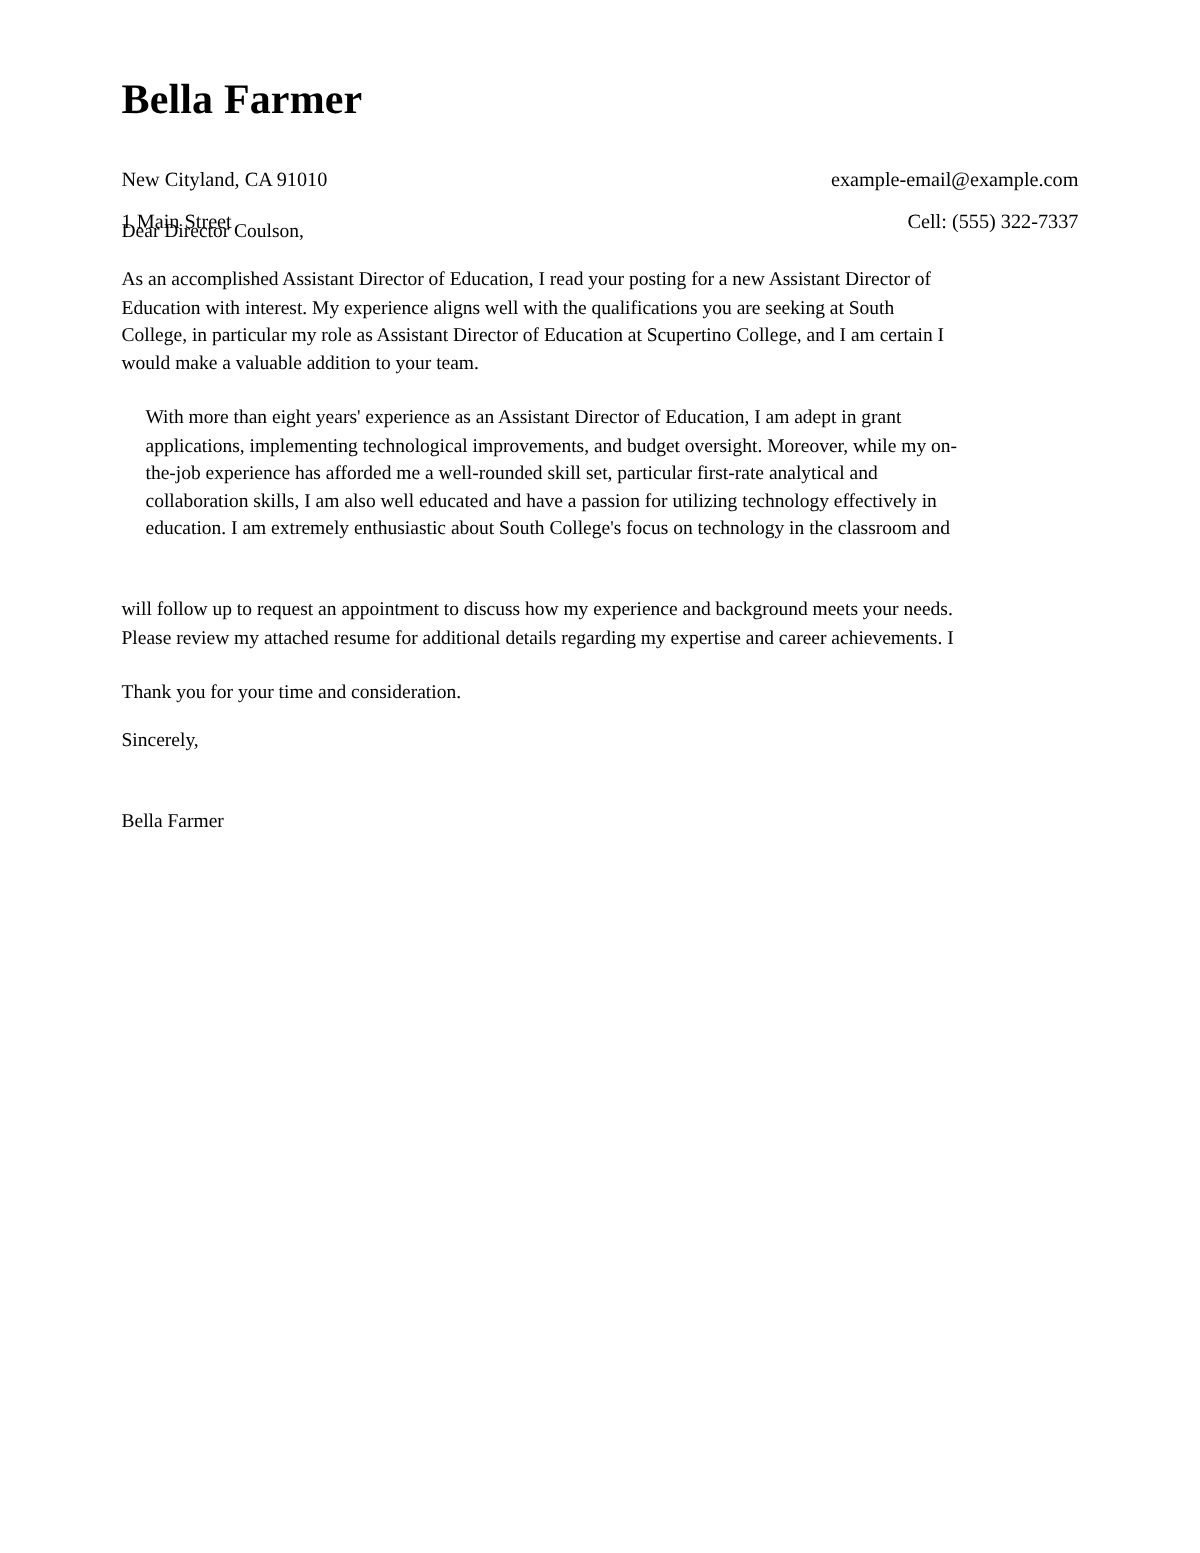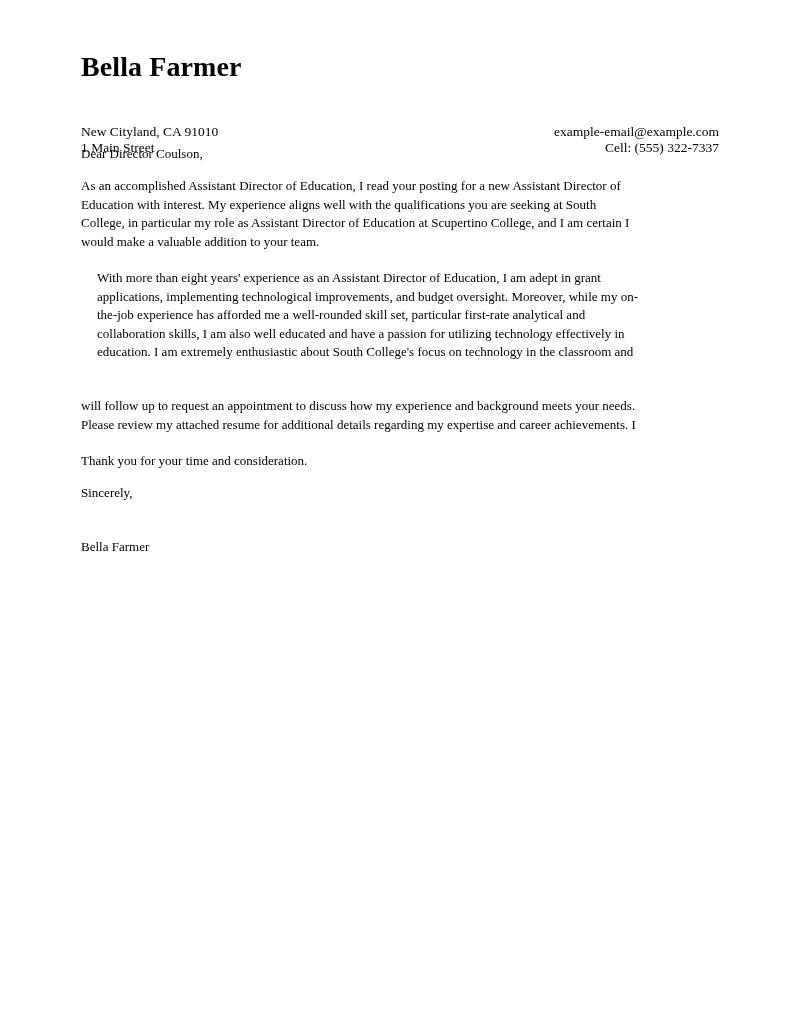--- a/index.html
+++ b/index.html
@@ -35,21 +35,21 @@
       position: absolute;
       left: 0;
       width: 638px;
       font-size: 13.5px;
       line-height: 18px;
       display: flex;
       justify-content: space-between;
       white-space: nowrap;
     }
     .row1 { top: 91px; margin-top: 48px; }
-    .row2 { top: 111px; margin-top: 12px; }
+    .row2 { top: 111px; }
     .block {
       position: absolute;
       left: 0;
       width: 650px;
       font-size: 13px;
       line-height: 18.5px;
       white-space: nowrap;
     }
     .block .line { display: block; }
     .salutation { top: 145px; }

